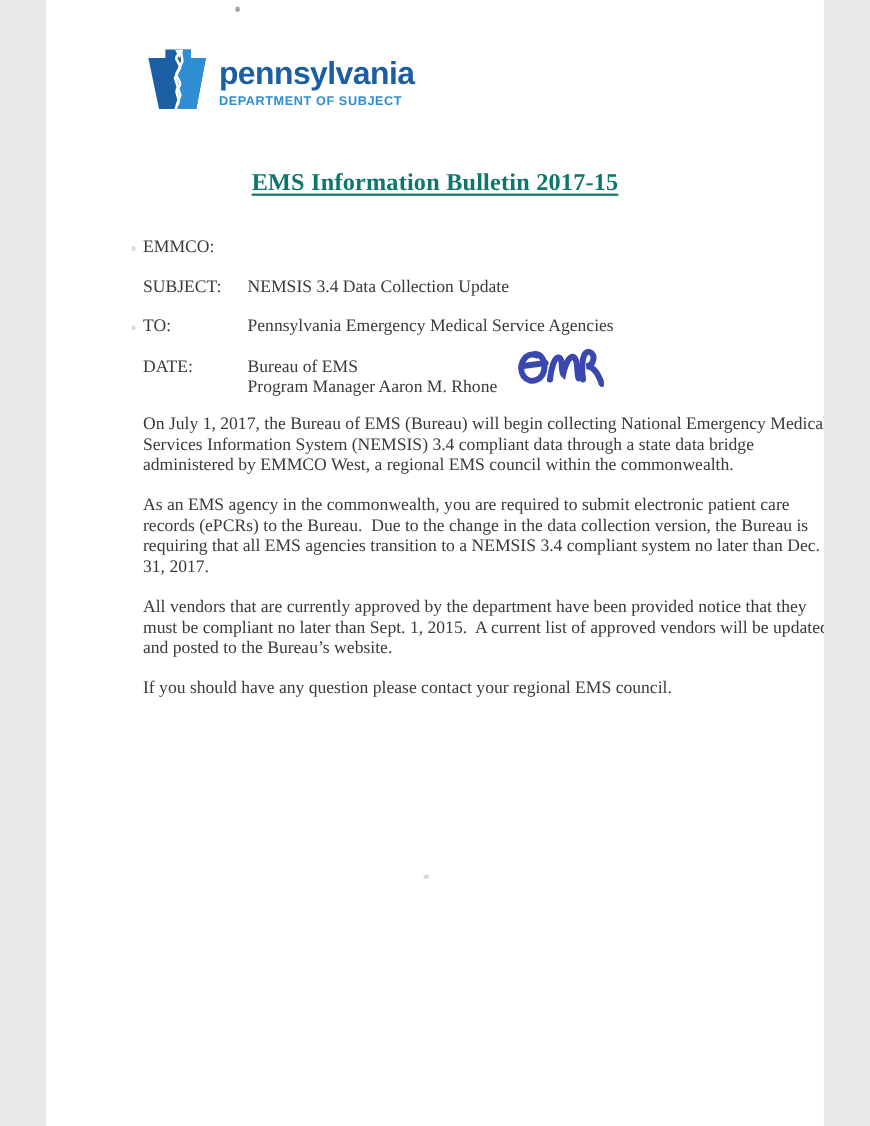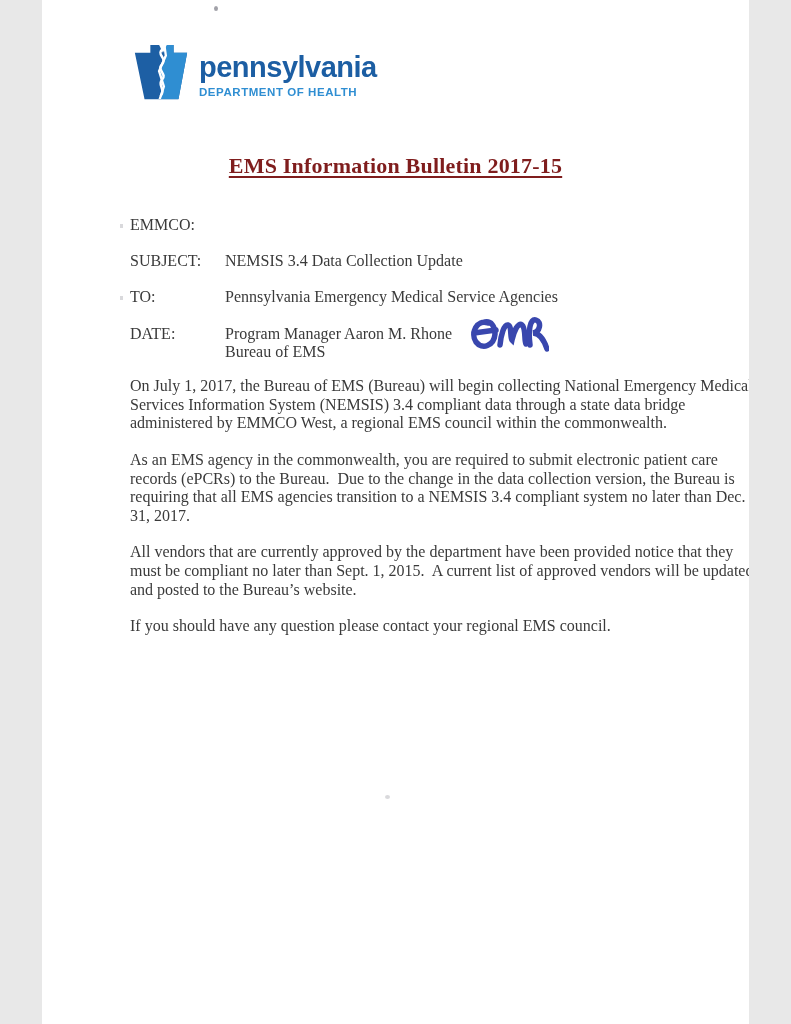--- a/index.html
+++ b/index.html
@@ -43,21 +43,21 @@
 
   
   .title {
     position: absolute;
     top: 153px;
     left: 0;
     width: 100%;
     text-align: center;
     font-size: 22px;
     font-weight: bold;
-    color: #7f1d1d;
+    color: #0f766e;
     text-decoration: underline;
     text-underline-offset: 3px;
     letter-spacing: 0.2px;
   }
 
   
   .meta {
     position: absolute;
     left: 88px;
     top: 216px;
@@ -125,43 +125,43 @@
 
         <path d="M35,0 L37,14 L30,30 L35,46 L29,64" fill="none" stroke="#ffffff" stroke-width="2.4"></path>
 
         <path d="M30,3 L38,3 L34,11 Z" fill="#ffffff"></path>
 
         <path d="M33,8 C27,13 39,17 33,23 C27,29 39,33 33,39 C28,44 37,49 32,55" fill="none" stroke="#ffffff" stroke-width="2.6" stroke-linecap="round"></path>
       </g>
     </svg>
     <div class="logo-text">
       <div class="logo-name">pennsylvania</div>
-      <div class="logo-sub">DEPARTMENT OF HEALTH</div>
+      <div class="logo-sub">DEPARTMENT OF SUBJECT</div>
     </div>
   </header>
 
   <h1 class="title">EMS Information Bulletin 2017-15</h1>
 
   <section class="meta">
     <div class="meta-row">
       <div class="meta-label">EMMCO:</div>
     </div>
     <div class="meta-row">
       <div class="meta-label">SUBJECT:</div>
       <div class="meta-value">NEMSIS 3.4 Data Collection Update</div>
     </div>
     <div class="meta-row">
       <div class="meta-label">TO:</div>
       <div class="meta-value">Pennsylvania Emergency Medical Service Agencies</div>
     </div>
     <div class="meta-row">
       <div class="meta-label">DATE:</div>
       <div class="meta-value from-wrap">
+        <div>Bureau of EMS</div>
         <div>Program Manager Aaron M. Rhone</div>
-        <div>Bureau of EMS</div>
 
         <svg class="signature" viewBox="0 0 82 46" aria-hidden="true">
           <g fill="none" stroke="#3947ae" stroke-width="5.5" stroke-linecap="round">
             <path d="M21,11 C10,7 3,21 9,30 C15,38 27,34 28,22 C28,14 24,9 18,10"></path>
             <path d="M7,21 L29,18"></path>
             <path d="M33,33 C34,23 37,12 41,13 C45,14 43,26 45,28 C47,19 51,10 55,13 C59,16 57,28 59,32"></path>
             <path d="M63,33 C61,19 63,6 69,8 C75,10 73,20 66,21 C72,21 77,28 80,37"></path>
           </g>
         </svg>
       </div>

